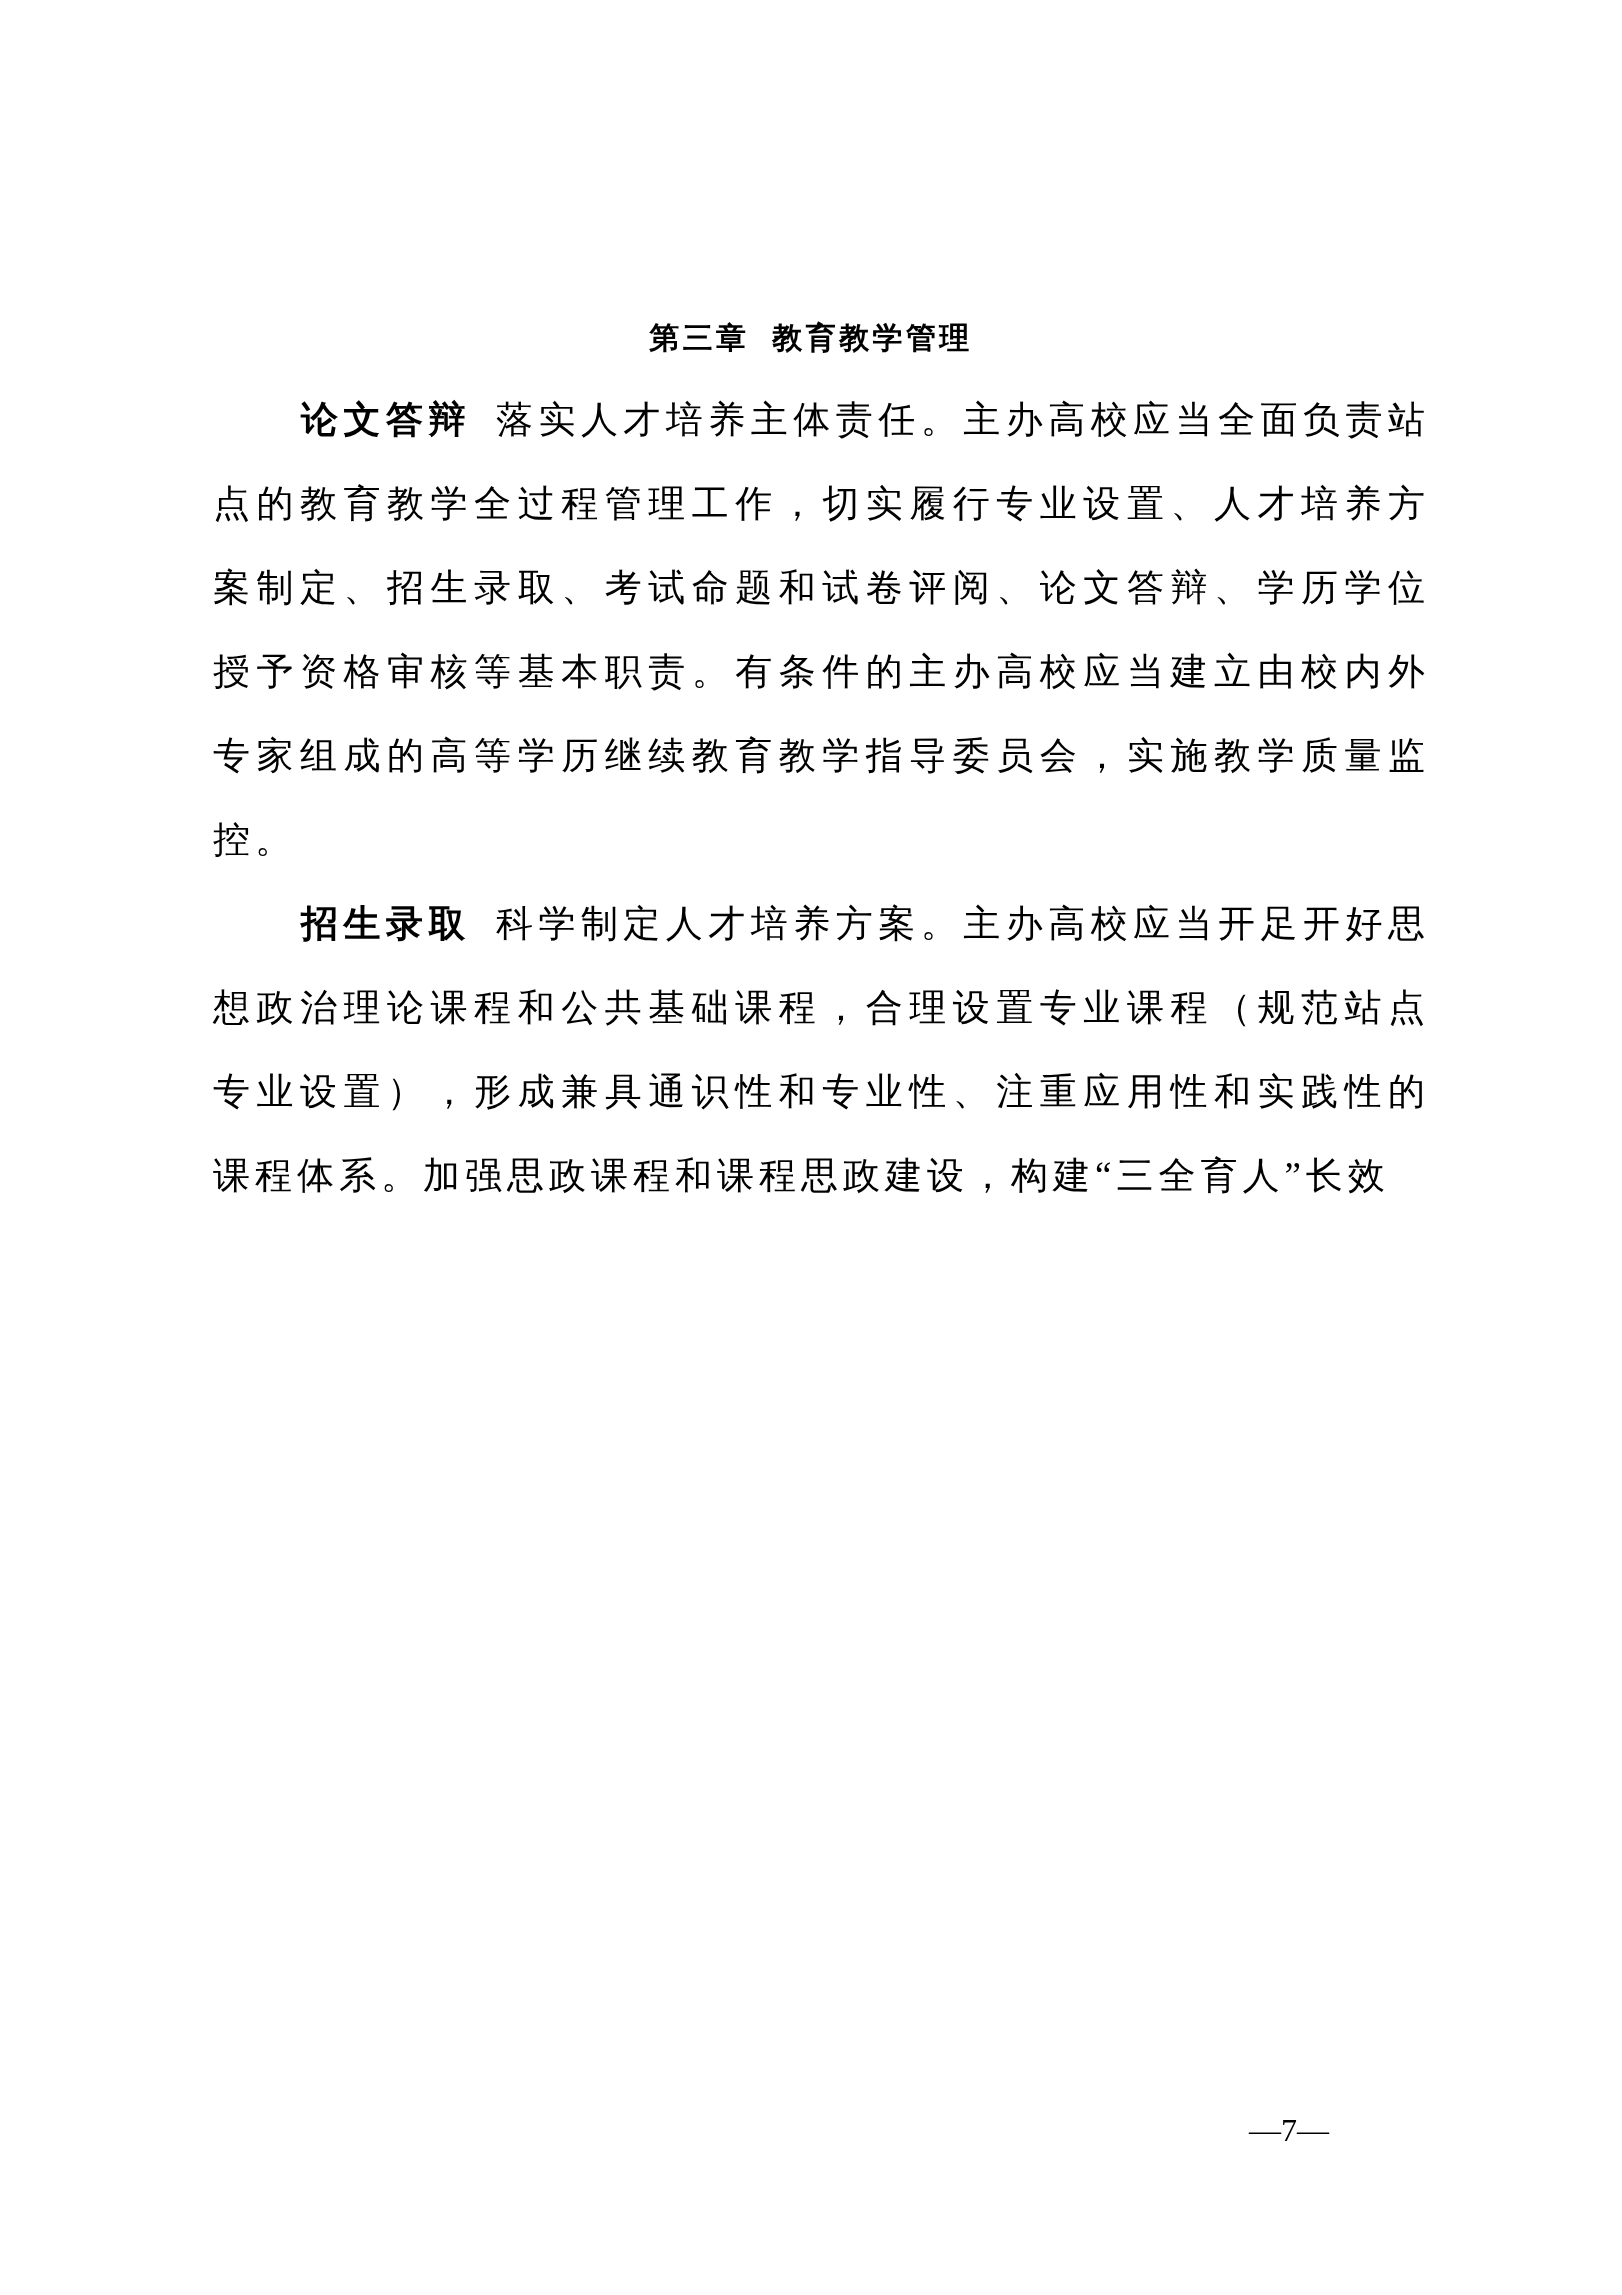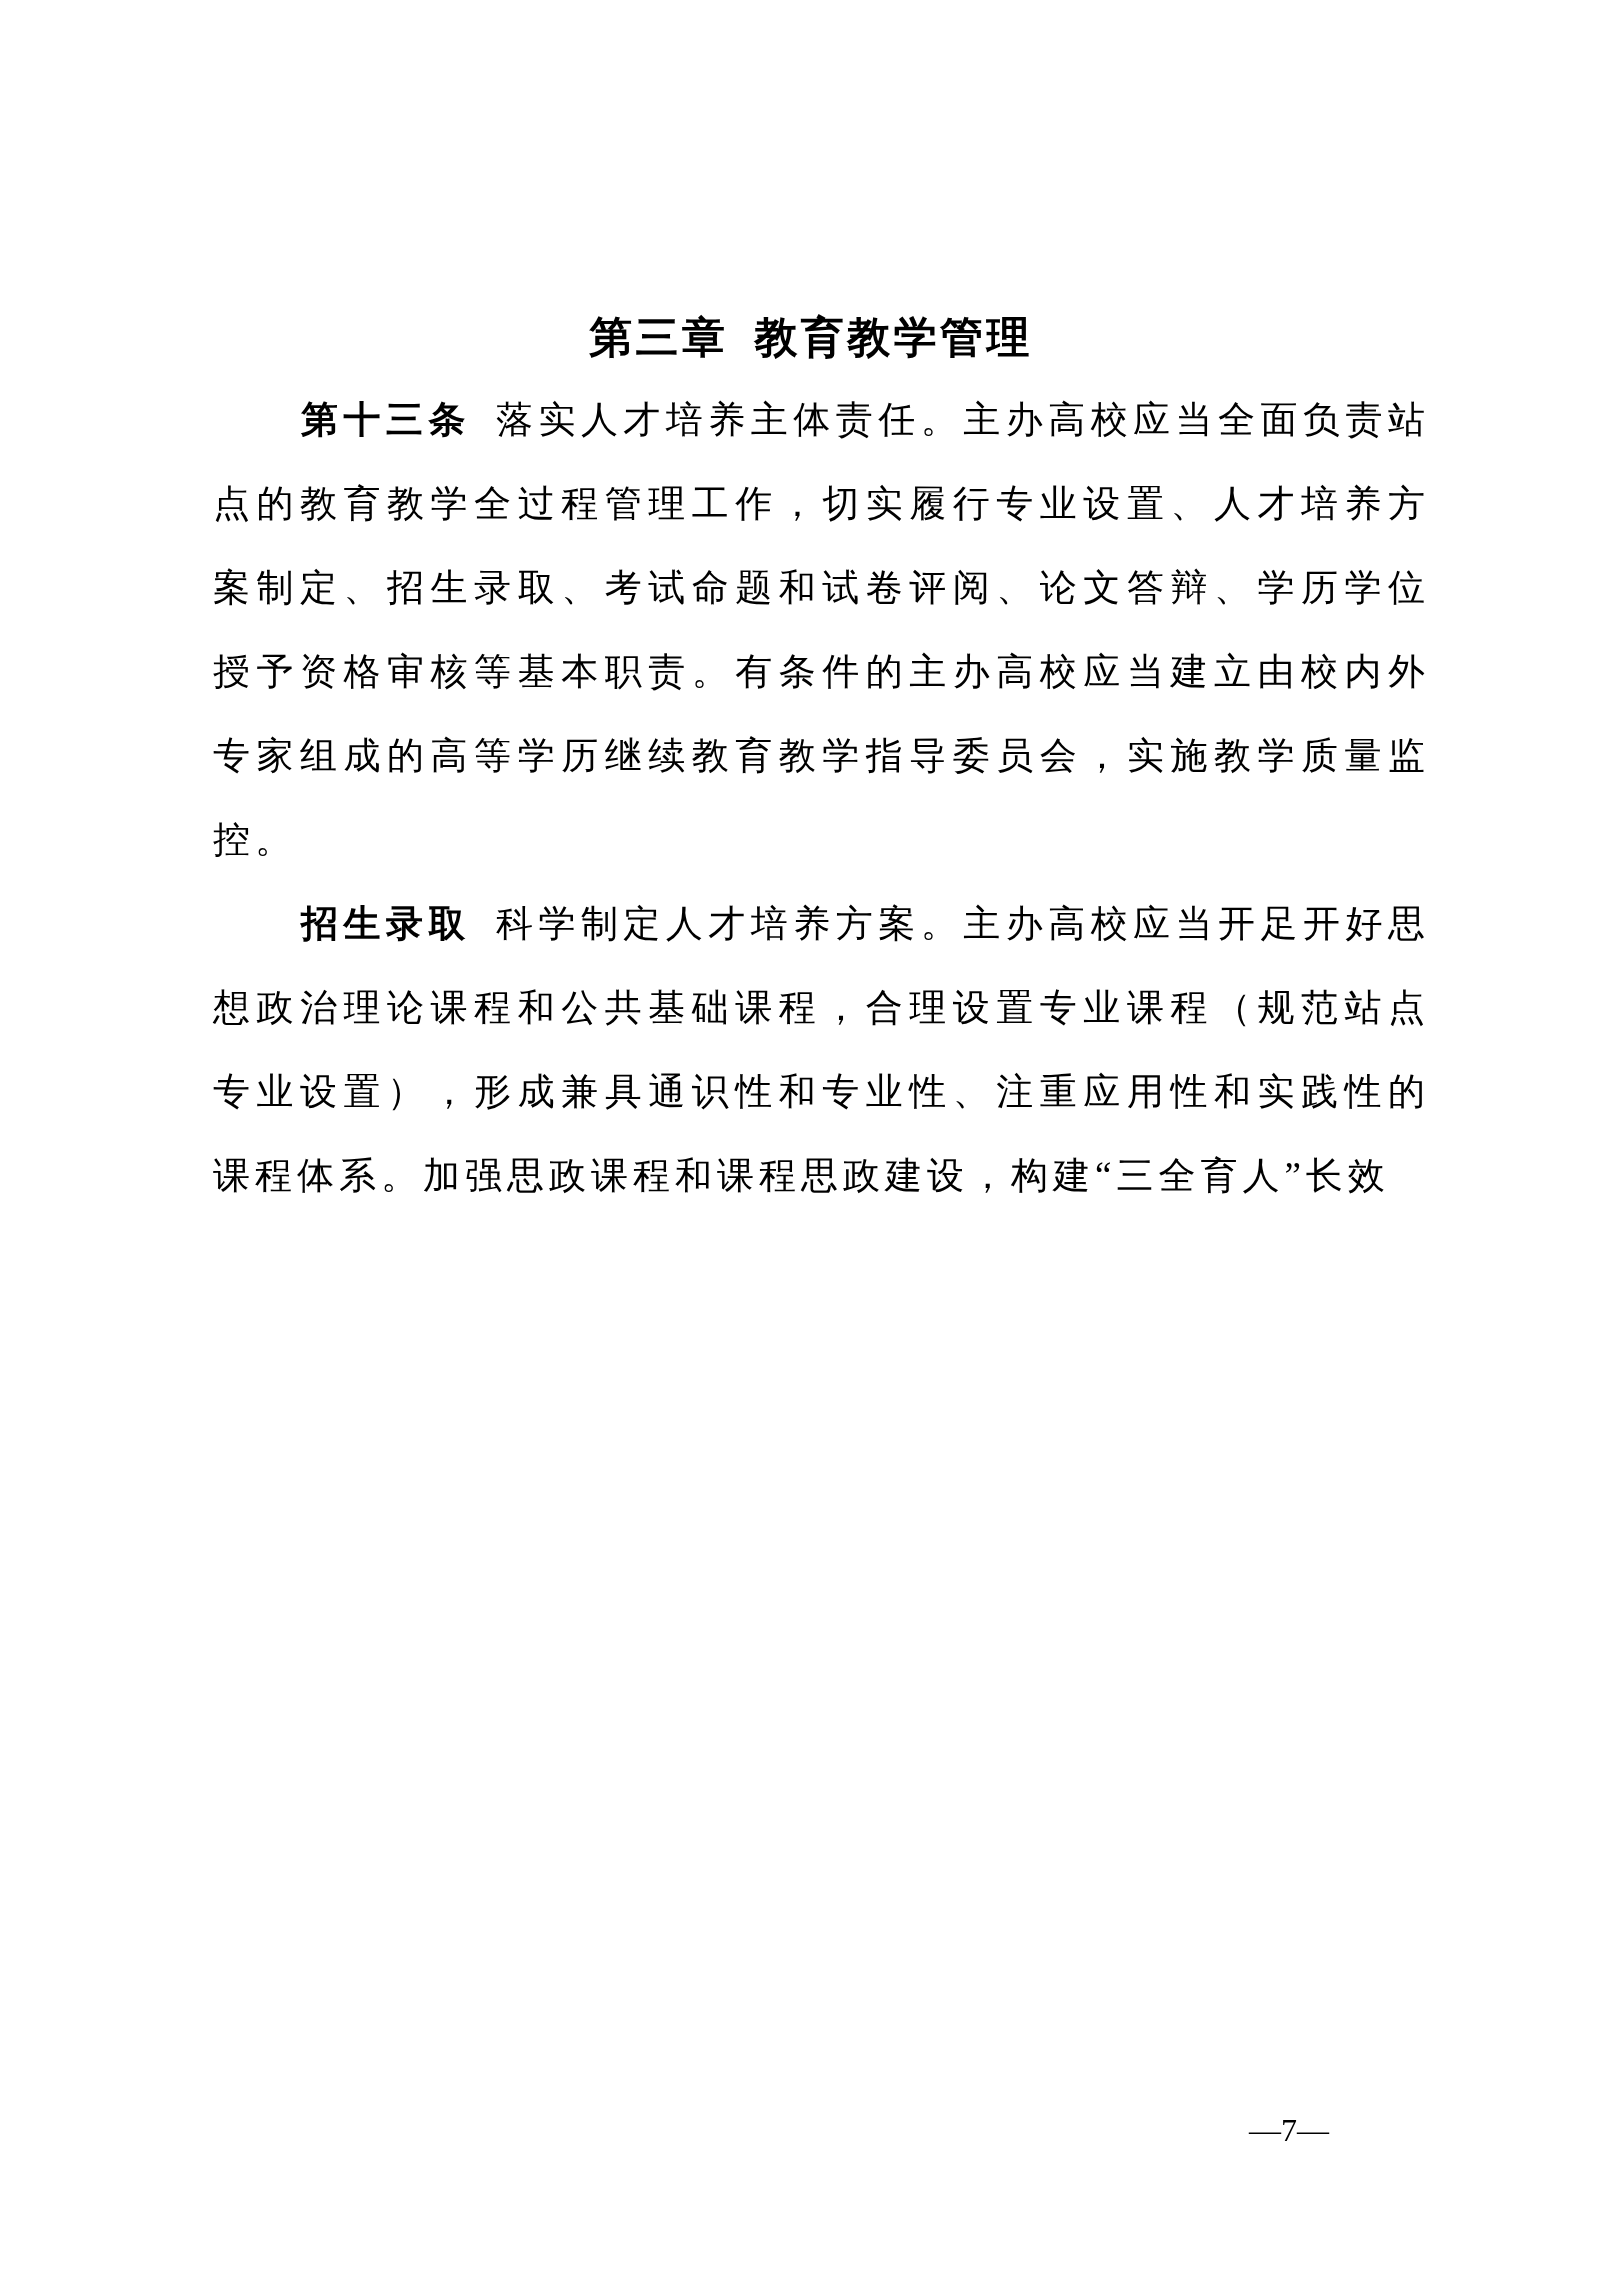--- a/index.html
+++ b/index.html
@@ -15,21 +15,21 @@
     margin: 0 auto;
     overflow: hidden;
     font-family: "Liberation Serif", "DejaVu Serif", serif;
     color: #000000;
   }
   .chapter-title {
     margin: 0;
     padding-top: 304px;
     width: 1622px;
     text-align: center;
-    font-size: 43px;
+    font-size: 30px;
     line-height: 68px;
     font-weight: bold;
     letter-spacing: 3.4px;
     word-spacing: 12px;
     font-family: "Liberation Serif", "DejaVu Serif", serif;
   }
   .body-text {
     position: absolute;
     left: 213px;
     top: 378px;
@@ -61,21 +61,21 @@
 </head>
 <body>
 
 <div class="page">
 
   <h1 class="chapter-title">第三章 教育教学管理</h1>
 
   <div class="body-text">
 
     <p>
-      <span class="article-label">第十三条</span><span>落实人才培养主体责任。主办高校应当全面负责站点的教育教学全过程管理工作，切实履行专业设置、人才培养方案制定、招生录取、考试命题和试卷评阅、论文答辩、学历学位授予资格审核等基本职责。有条件的主办高校应当建立由校内外专家组成的高等学历继续教育教学指导委员会，实施教学质量监控。</span>
+      <span class="article-label">论文答辩</span><span>落实人才培养主体责任。主办高校应当全面负责站点的教育教学全过程管理工作，切实履行专业设置、人才培养方案制定、招生录取、考试命题和试卷评阅、论文答辩、学历学位授予资格审核等基本职责。有条件的主办高校应当建立由校内外专家组成的高等学历继续教育教学指导委员会，实施教学质量监控。</span>
     </p>
 
 
 
     <p>
       <span class="article-label">招生录取</span><span>科学制定人才培养方案。主办高校应当开足开好思想政治理论课程和公共基础课程，合理设置专业课程（规范站点专业设置），形成兼具通识性和专业性、注重应用性和实践性的课程体系。加强思政课程和课程思政建设，构建“三全育人”长效</span>
     </p>
 
   </div>
 

